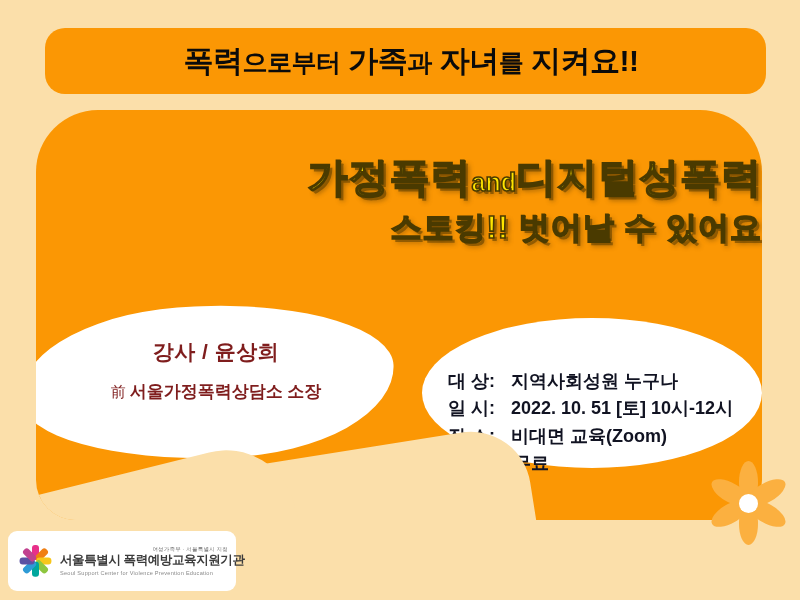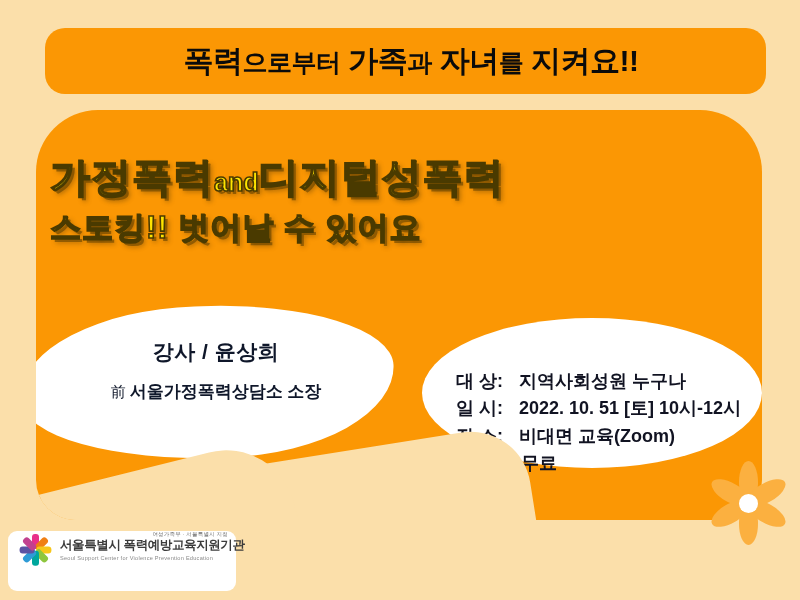--- a/index.html
+++ b/index.html
@@ -77,24 +77,24 @@
     width: 300px;
     height: 120px;
     background: #fbdfaa;
     transform: rotate(-14deg);
     border-radius: 0 70px 0 0;
   }
 
   
   .headline {
     position: absolute;
-    left: 14px;
+    left: 0;
     top: 38px;
     width: 100%;
-    text-align: left;
+    text-align: right;
     pointer-events: none;
   }
   .headline-line {
     font-size: 40px;
     font-weight: bold;
     color: #ffe500;
     line-height: 1.45;
     letter-spacing: 1px;
     white-space: nowrap;
     -webkit-text-stroke: 1.6px #4a3a00;
@@ -131,21 +131,21 @@
     border-radius: 50% 50% 50% 50% / 50% 50% 50% 50%;
   }
 
   
   .instructor {
     position: absolute;
     left: 0;
     top: 228px;
     width: 360px;
     text-align: center;
-    color: #0f172a;
+    color: #7f1d1d;
   }
   .instructor-name {
     font-size: 21px;
     font-weight: bold;
     letter-spacing: 0.5px;
     margin-bottom: 10px;
     white-space: nowrap;
   }
   .instructor-row {
     font-size: 17px;
@@ -165,21 +165,20 @@
     position: absolute;
     left: 412px;
     top: 258px;
     color: #111322;
   }
   .detail-row {
     font-size: 18px;
     font-weight: bold;
     line-height: 1.52;
     white-space: nowrap;
-    margin-left: 8px;
   }
   .detail-row .label {
     display: inline-block;
     min-width: 58px;
   }
 
   
   .flower {
     position: absolute;
     left: 700px;
@@ -213,21 +212,21 @@
   
   .logo-card {
     position: absolute;
     left: 8px;
     top: 531px;
     width: 228px;
     height: 60px;
     background: #ffffff;
     border-radius: 9px;
     display: flex;
-    align-items: flex-start;
+    align-items: center;
     padding: 0 8px;
     box-sizing: border-box;
   }
   .logo-mark {
     position: relative;
     width: 38px;
     height: 38px;
     flex: 0 0 38px;
     margin-right: 6px;
   }

